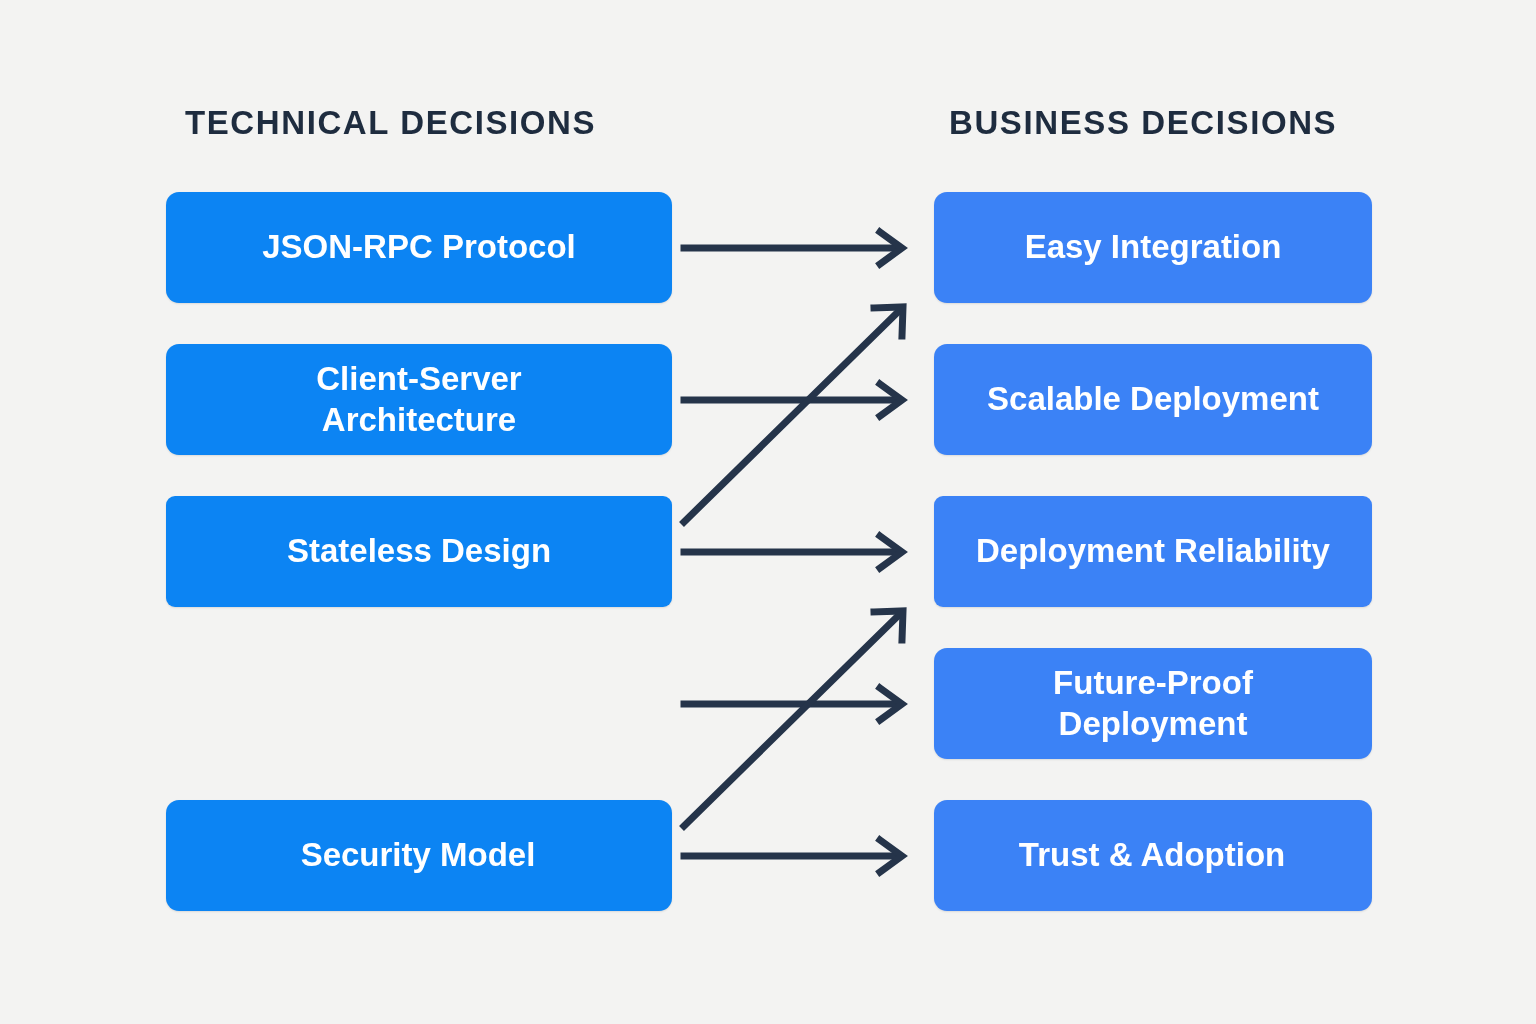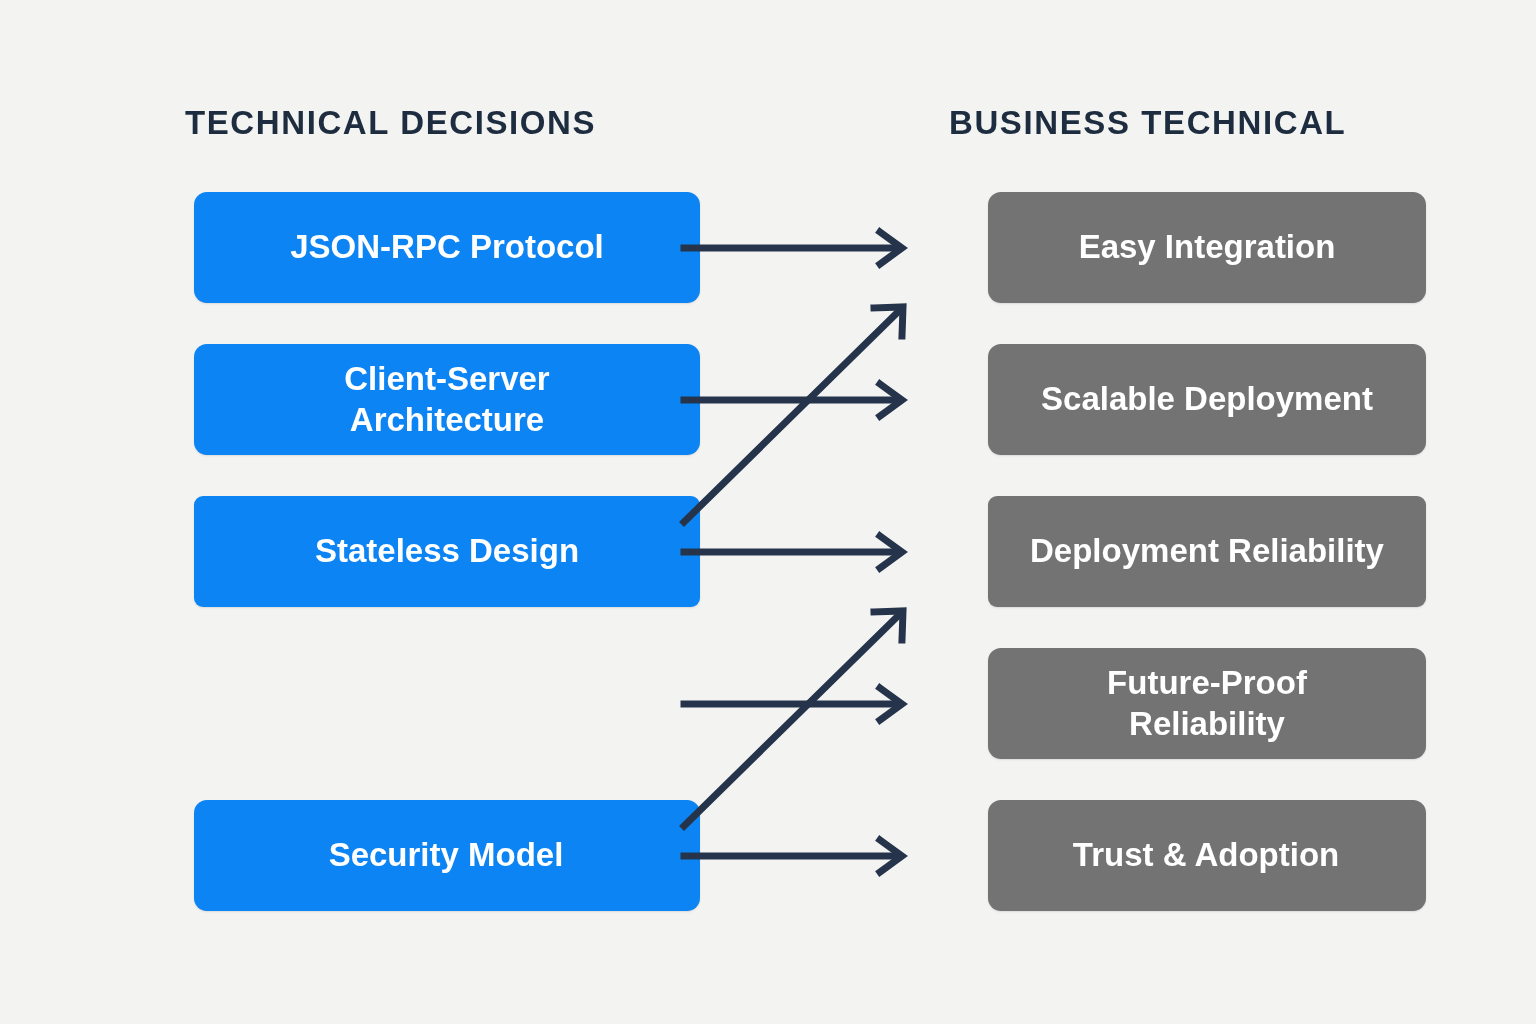--- a/index.html
+++ b/index.html
@@ -40,31 +40,30 @@
     justify-content: center;
     text-align: center;
     border-radius: 13px;
     color: #ffffff;
     font-size: 33px;
     font-weight: bold;
     line-height: 1.22;
     padding: 0 18px;
     box-sizing: border-box;
     box-shadow: 0 1px 2px rgba(0,0,0,0.10);
-    margin-left: 28px;
   }
   .node.tech {
     left: 166px;
     width: 506px;
     background: #0c84f3;
   }
   .node.benefit {
-    left: 960px;
+    left: 934px;
     width: 438px;
-    background: #737373;
+    background: #3b82f6;
   }
   .node .node-label { display: block; }
 
   .row-0 { top: 192px; height: 111px; }
   .row-1 { top: 344px; height: 111px; }
   .row-2 { top: 496px; height: 111px; border-radius: 9px; }
   .row-3 { top: 648px; height: 111px; }
   .row-4 { top: 800px; height: 111px; padding-left: 16px; }
 
   
@@ -77,21 +76,21 @@
     pointer-events: none;
   }
 </style>
 </head>
 <body>
 
 <div id="canvas">
 
   <div id="header-left" class="col-header">TECHNICAL DECISIONS</div>
 
-  <div id="header-right" class="col-header">BUSINESS TECHNICAL</div>
+  <div id="header-right" class="col-header">BUSINESS DECISIONS</div>
 
   <div class="node tech row-0">
     <span class="node-label">JSON-RPC Protocol</span>
   </div>
 
   <div class="node tech row-1">
     <span class="node-label">
       <span>Client-Server</span><br>
       <span>Architecture</span>
     </span>
@@ -114,21 +113,21 @@
     <span class="node-label">Scalable Deployment</span>
   </div>
 
   <div class="node benefit row-2">
     <span class="node-label">Deployment Reliability</span>
   </div>
 
   <div class="node benefit row-3">
     <span class="node-label">
       <span>Future-Proof</span><br>
-      <span>Reliability</span>
+      <span>Deployment</span>
     </span>
   </div>
 
   <div class="node benefit row-4">
     <span class="node-label">Trust &amp; Adoption</span>
   </div>
 
   <svg id="arrow-layer" viewBox="0 0 1536 1024" width="1536" height="1024">
 
     <g>

